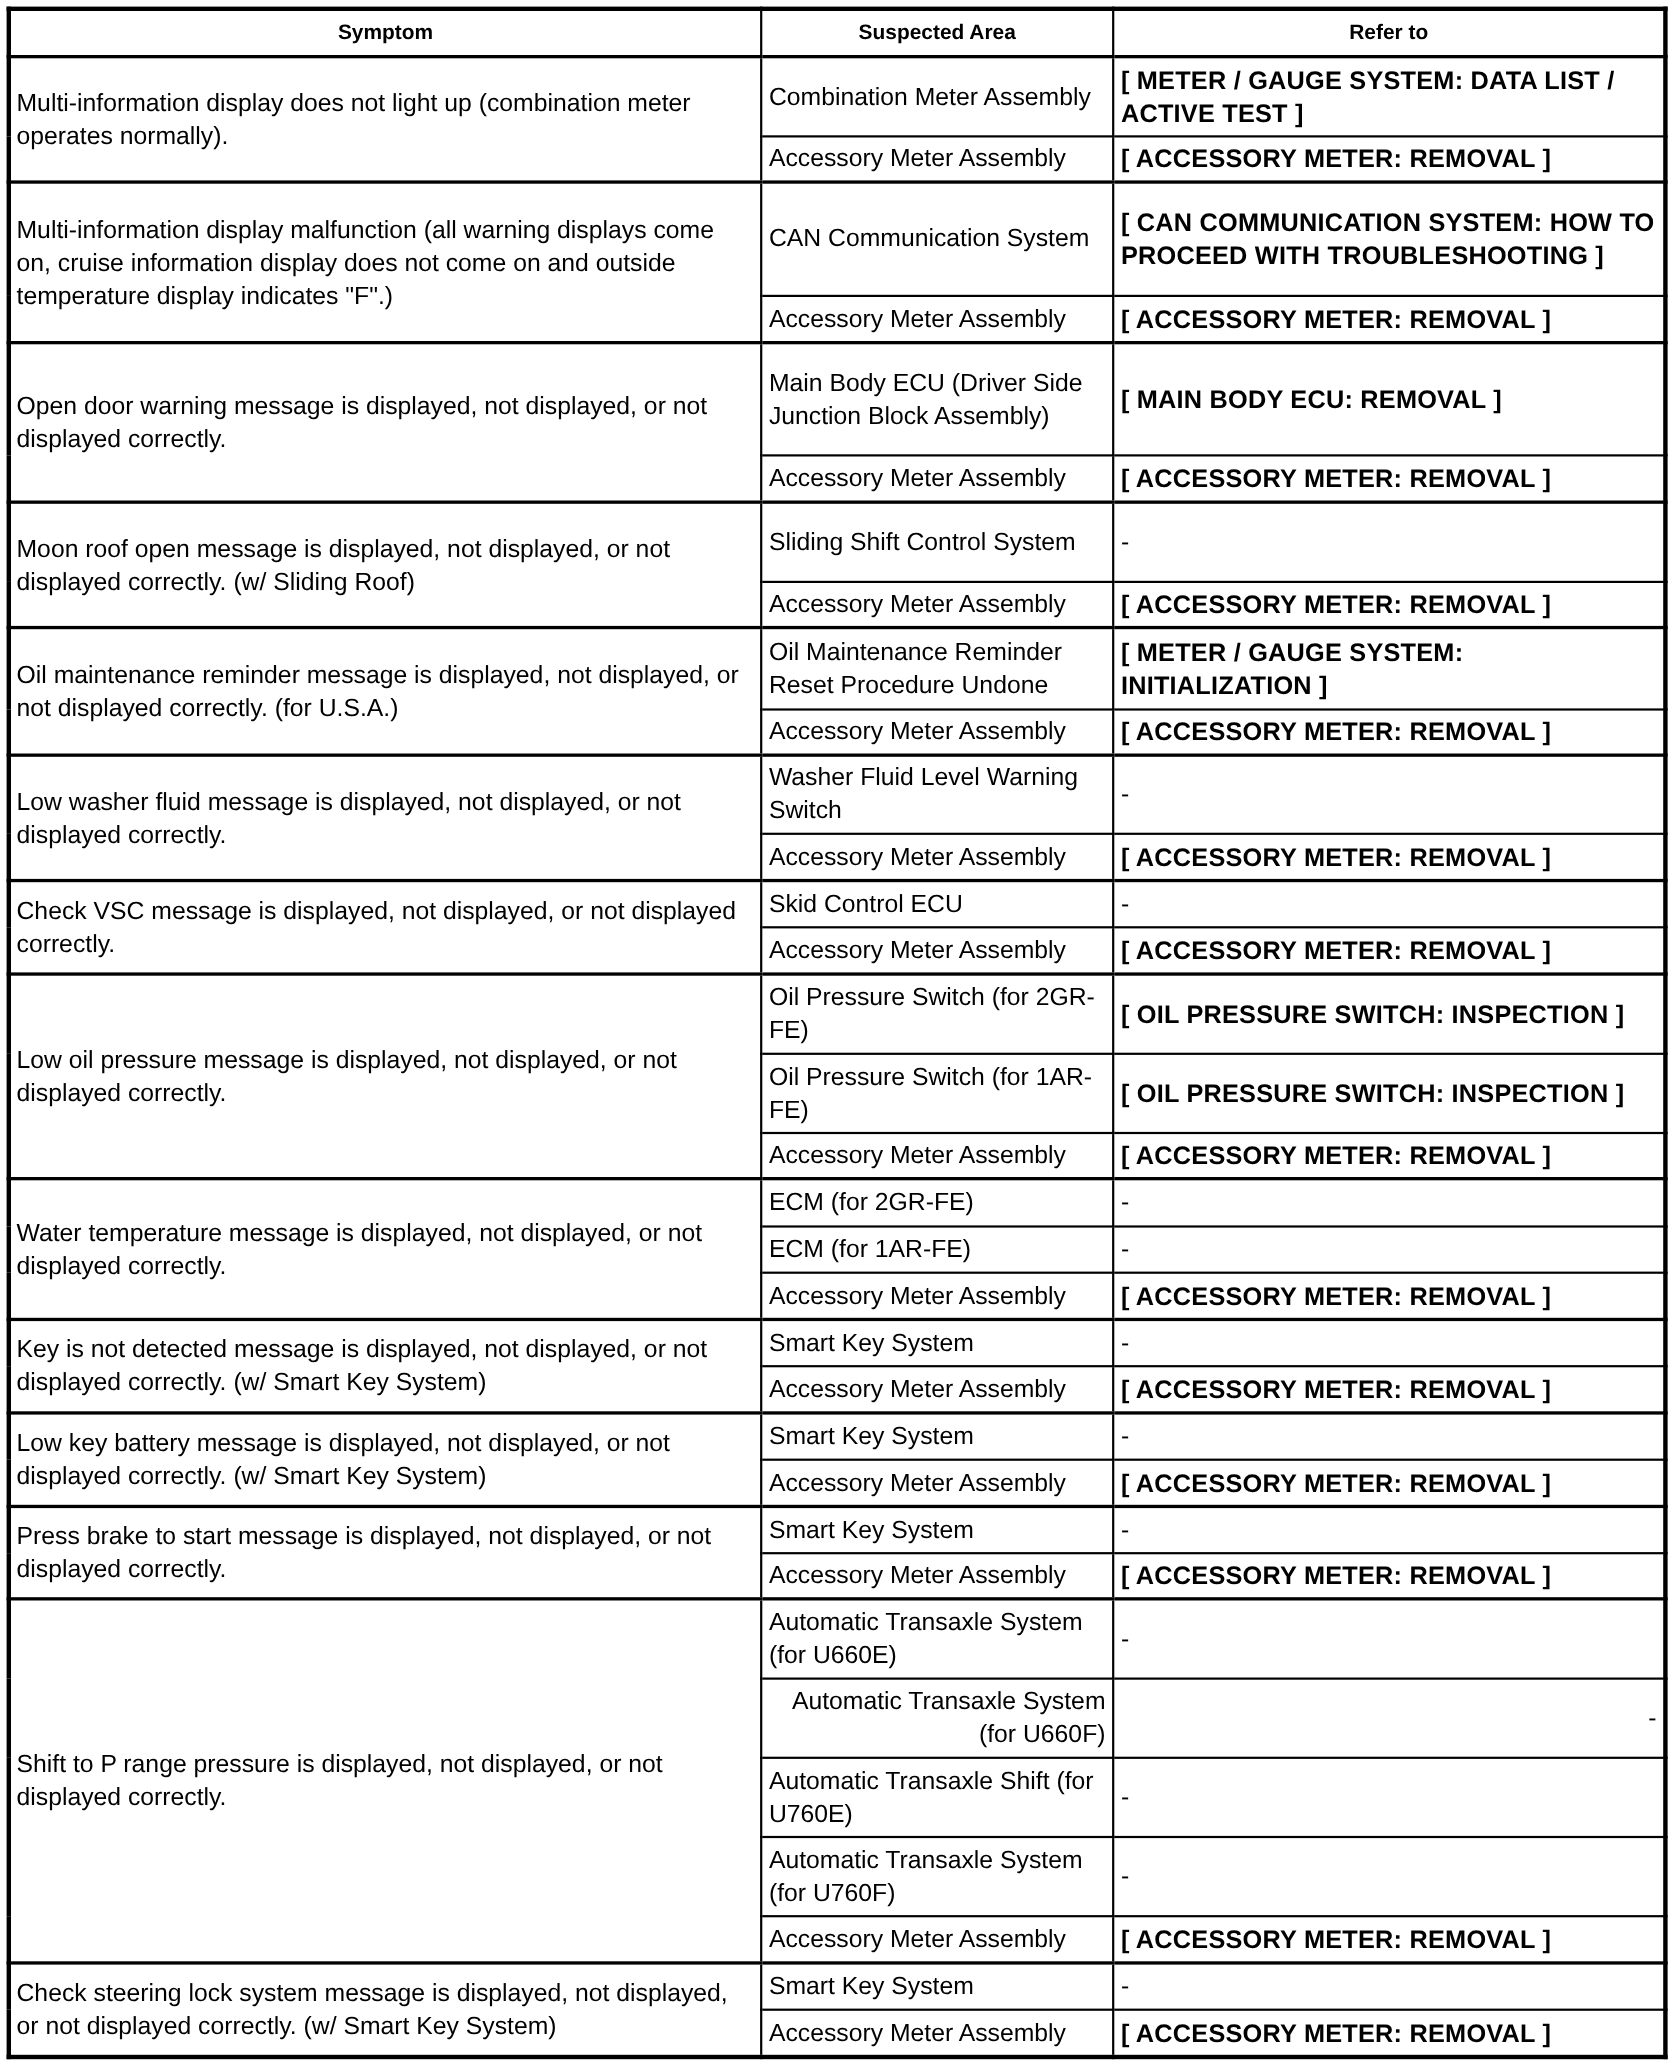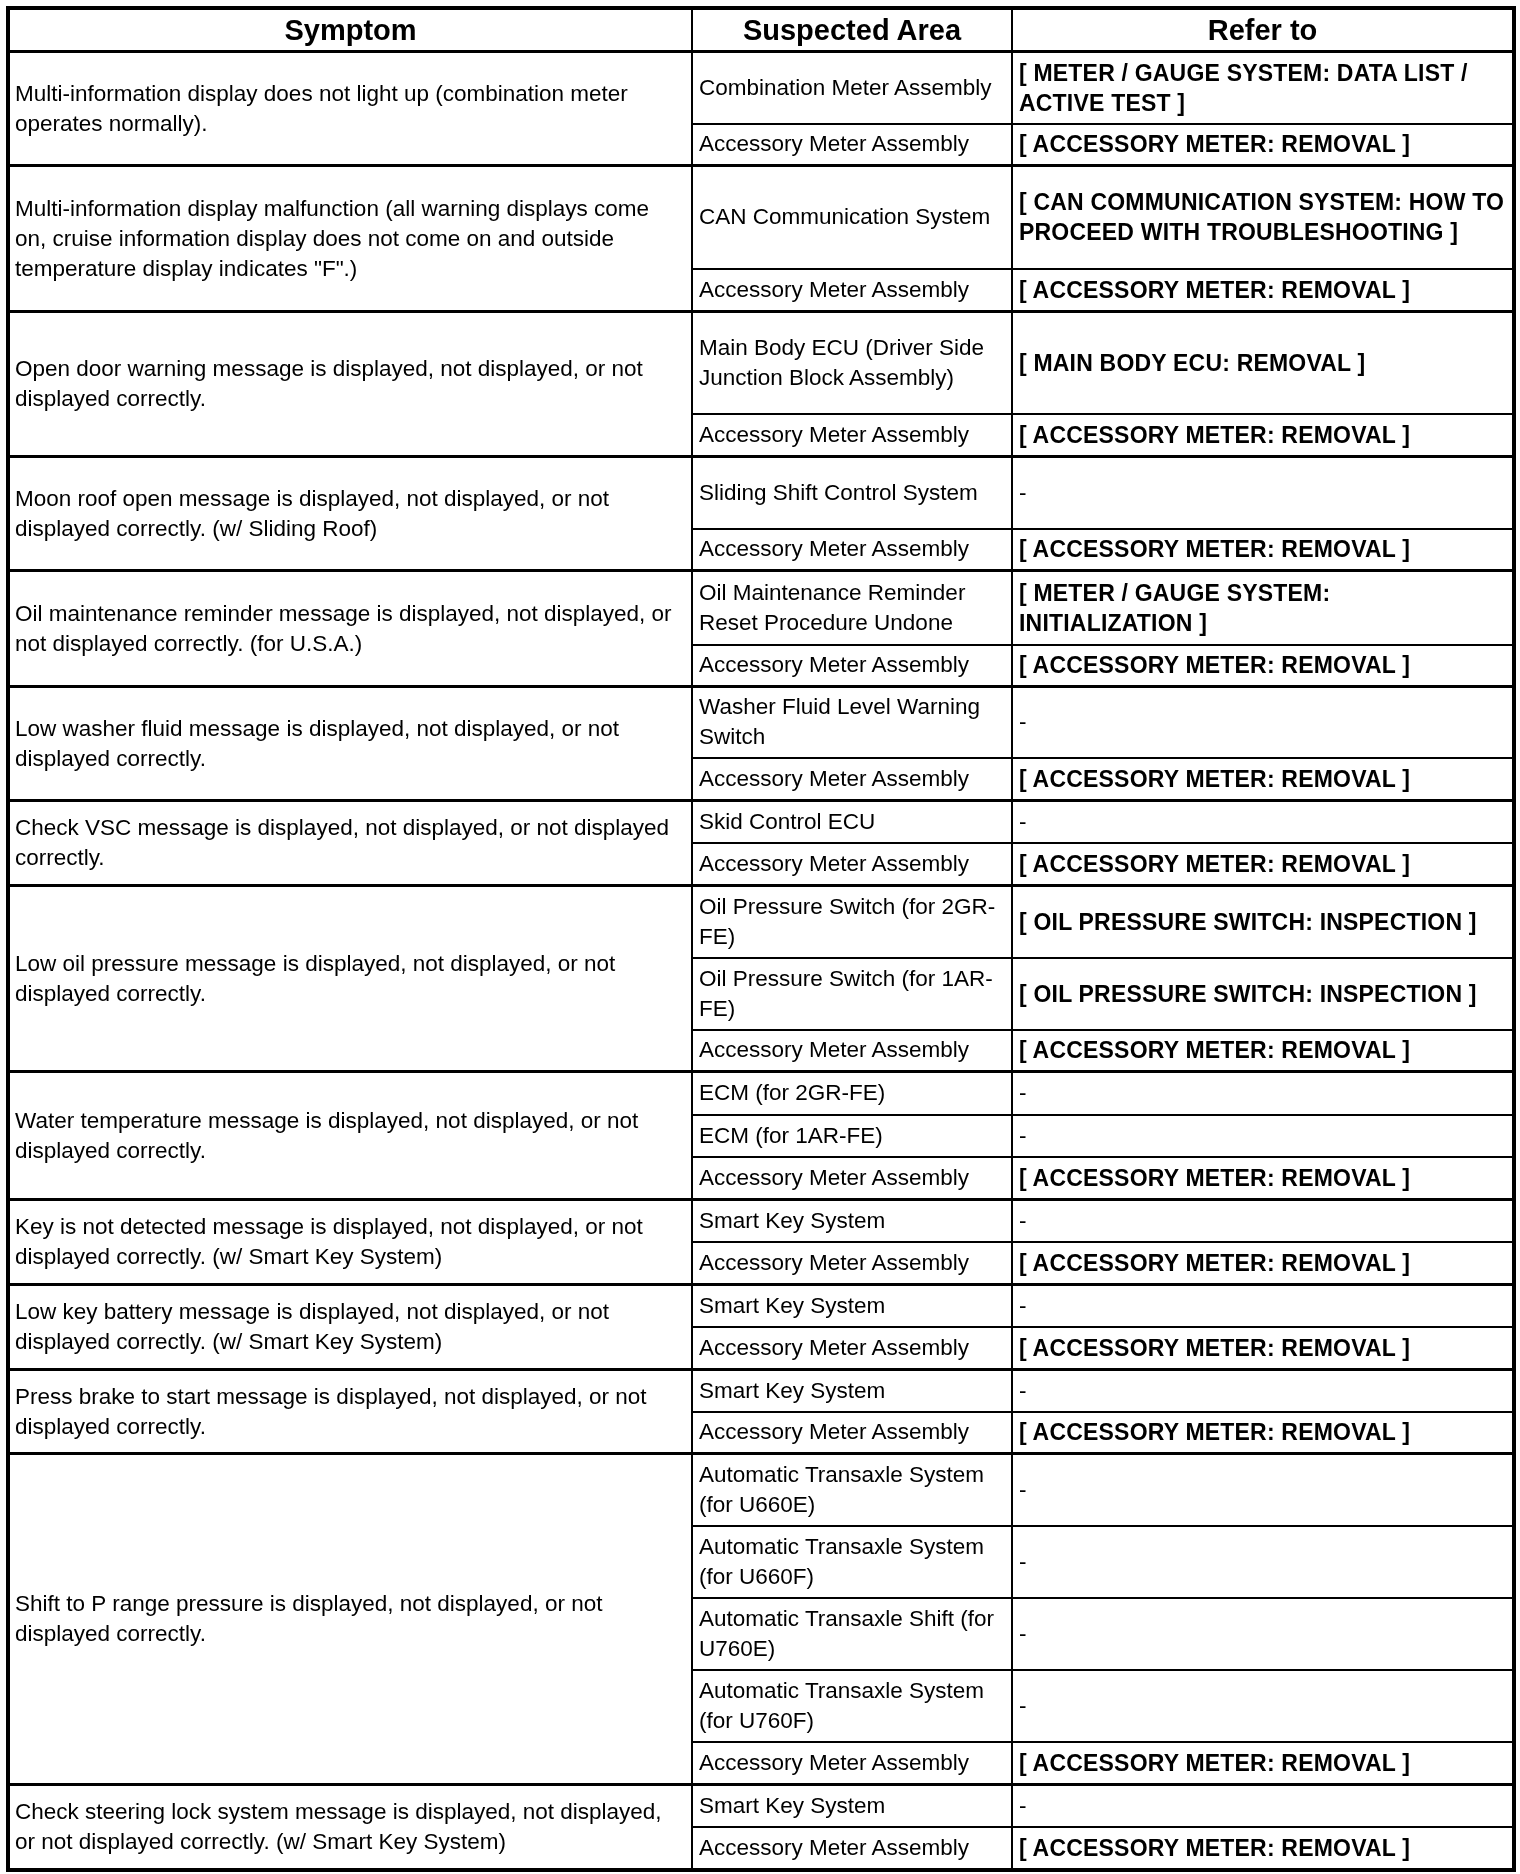--- a/index.html
+++ b/index.html
@@ -14,21 +14,21 @@
     color: #000;
   }
   .tbl td, .tbl th {
     border: 2px solid #000;
     padding: 0 6px;
     vertical-align: middle;
     font-size: 22.5px;
     line-height: 30px;
     overflow: hidden;
   }
-  .tbl th { font-weight: bold; text-align: center; height: 40px; font-size: 29px; }
+  .tbl th { font-weight: bold; text-align: center; height: 40px; font-size: 19px; }
   .tbl td.ref { font-weight: bold; font-size: 23px; letter-spacing: 0.2px; }
   .tbl td.sym { padding-left: 5px; }
   .tbl tr.group-start > td { border-top: 3px solid #000; }
 </style>
 </head>
 <body>
 
 <table class="tbl">
   <colgroup>
     <col style="width:684px">
@@ -157,21 +157,21 @@
       </tr>
       <tr style="height: 42px;">
         <td class="area">Accessory Meter Assembly</td>
         <td class="ref">[ ACCESSORY METER: REMOVAL ]</td>
       </tr>
       <tr class="group-start" style="height: 72px;">
         <td class="sym" rowspan="5">Shift to P range pressure is displayed, not displayed, or not displayed correctly.</td>
         <td class="area">Automatic Transaxle System (for U660E)</td>
         <td class="dash">-</td>
       </tr>
-      <tr style="height: 72px;">
+      <tr style="height: 72px; text-align: right;">
         <td class="area">Automatic Transaxle System (for U660F)</td>
         <td class="dash">-</td>
       </tr>
       <tr style="height: 72px;">
         <td class="area">Automatic Transaxle Shift (for U760E)</td>
         <td class="dash">-</td>
       </tr>
       <tr style="height: 72px;">
         <td class="area">Automatic Transaxle System (for U760F)</td>
         <td class="dash">-</td>

